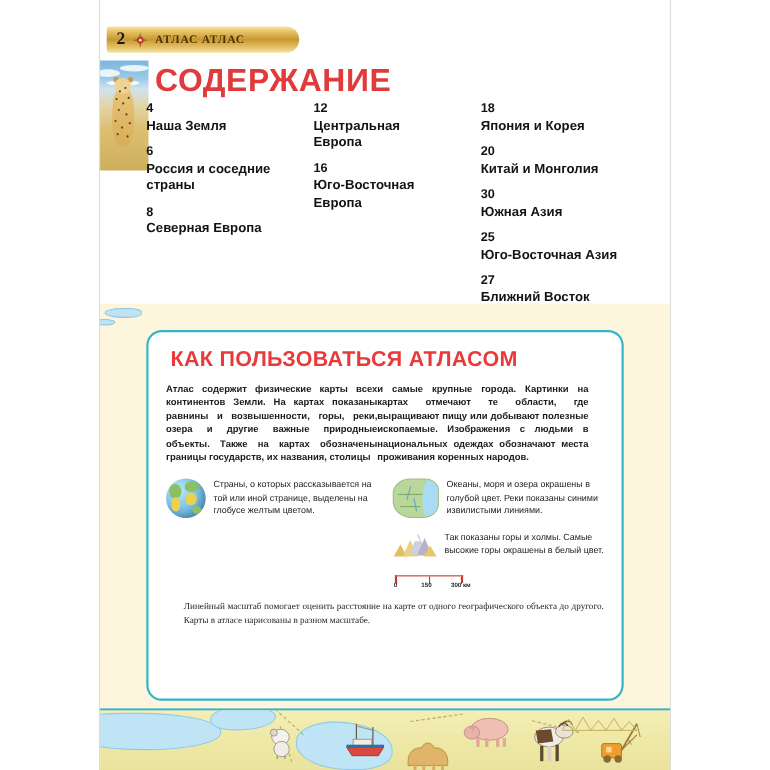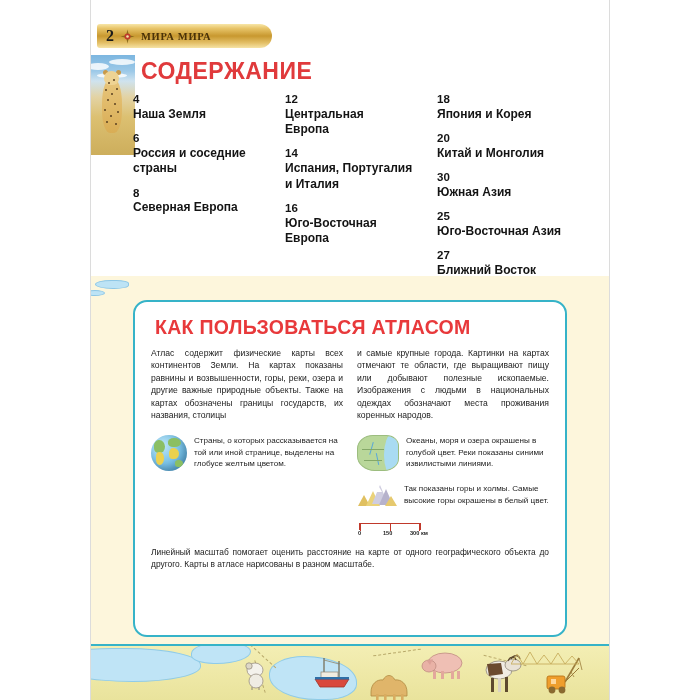--- a/index.html
+++ b/index.html
@@ -109,21 +109,21 @@
     border-radius: 50%;
     background: #5a4120;
   }
 
   
   .toc-heading {
     position: absolute;
     left: 50px; top: 58px;
     font-family: "Liberation Sans", sans-serif;
     font-weight: bold;
-    font-size: 23px;
+    font-size: 29px;
     letter-spacing: 0.5px;
     color: #e03a3c;
   }
 
   
   .toc {
     position: absolute;
     left: 42px; top: 92px;
     width: 470px;
     display: flex;
@@ -174,21 +174,21 @@
   .info-title {
     font-family: "Liberation Sans", sans-serif;
     font-weight: bold;
     font-size: 19.5px;
     letter-spacing: 0.3px;
     color: #e8393b;
     margin: 2px 0 8px 4px;
   }
   .info-cols {
     display: flex;
-    gap: 14px;
+    font-weight: bold;
   }
   .info-col { width: 192px; }
   .info-para {
     font-family: "Liberation Sans", sans-serif;
     font-size: 8.6px;
     line-height: 1.44;
     color: #1c1c1c;
     text-align: justify;
     margin: 0;
   }
@@ -210,26 +210,26 @@
     flex: 0 0 auto;
     position: relative;
   }
   .legend-text {
     font-family: "Liberation Sans", sans-serif;
     font-size: 8.1px;
     line-height: 1.42;
     color: #1c1c1c;
   }
   .scale-note {
-    font-family: Liberation Sans, sans-serif;
+    font-family: Liberation Serif, serif;
     font-size: 8.4px;
     line-height: 1.44;
     color: #1c1c1c;
     text-align: justify;
-    margin: 2px 0 0 0;
+    margin: 2px 0 0 16px;
   }
 
   
   .scalebar-wrap { margin: -4px 0 4px 2px; }
   .scalebar-line {
     position: relative;
     width: 62px; height: 7px;
     border: 1.3px solid #c0392b;
     border-bottom: none;
   }
@@ -385,21 +385,21 @@
       <span class="compass">
         <svg width="15" height="15" viewBox="0 0 15 15">
           <polygon points="7.5,0.5 8.8,6.2 7.5,7.5 6.2,6.2" fill="#8a6a1a"></polygon>
           <polygon points="7.5,14.5 8.8,8.8 7.5,7.5 6.2,8.8" fill="#8a6a1a"></polygon>
           <polygon points="0.5,7.5 6.2,6.2 7.5,7.5 6.2,8.8" fill="#8a6a1a"></polygon>
           <polygon points="14.5,7.5 8.8,6.2 7.5,7.5 8.8,8.8" fill="#8a6a1a"></polygon>
           <circle cx="7.5" cy="7.5" r="3" fill="#c0392b"></circle>
           <circle cx="7.5" cy="7.5" r="1.3" fill="#f3e2a8"></circle>
         </svg>
       </span>
-      <span class="banner-title">МИРА МИРА</span>
+      <span class="banner-title">АТЛАС АТЛАС</span>
     </div>
 
     <div class="photo-cheetah">
       <div class="ch-cloud" style="left:-4px;top:8px;width:22px;height:7px;"></div>
       <div class="ch-cloud" style="left:18px;top:4px;width:26px;height:6px;"></div>
       <div class="ch-cloud" style="left:6px;top:18px;width:30px;height:5px;"></div>
       <div class="ch-ear" style="left:12px;"></div>
       <div class="ch-ear" style="left:25px;"></div>
       <div class="ch-body"></div>
       <div class="ch-head"></div>
@@ -437,25 +437,20 @@
         </div>
       </div>
 
       <div class="toc-col">
         <div class="toc-entry">
           <div class="toc-page">12</div>
           <div class="toc-title">Центральная
 Европа</div>
         </div>
         <div class="toc-entry">
-          <div class="toc-page">14</div>
-          <div class="toc-title">Испания, Португалия
-и Италия</div>
-        </div>
-        <div class="toc-entry">
           <div class="toc-page">16</div>
           <div class="toc-title">Юго-Восточная
 Европа</div>
         </div>
       </div>
 
       <div class="toc-col">
         <div class="toc-entry">
           <div class="toc-page">18</div>
           <div class="toc-title">Япония и Корея</div>

